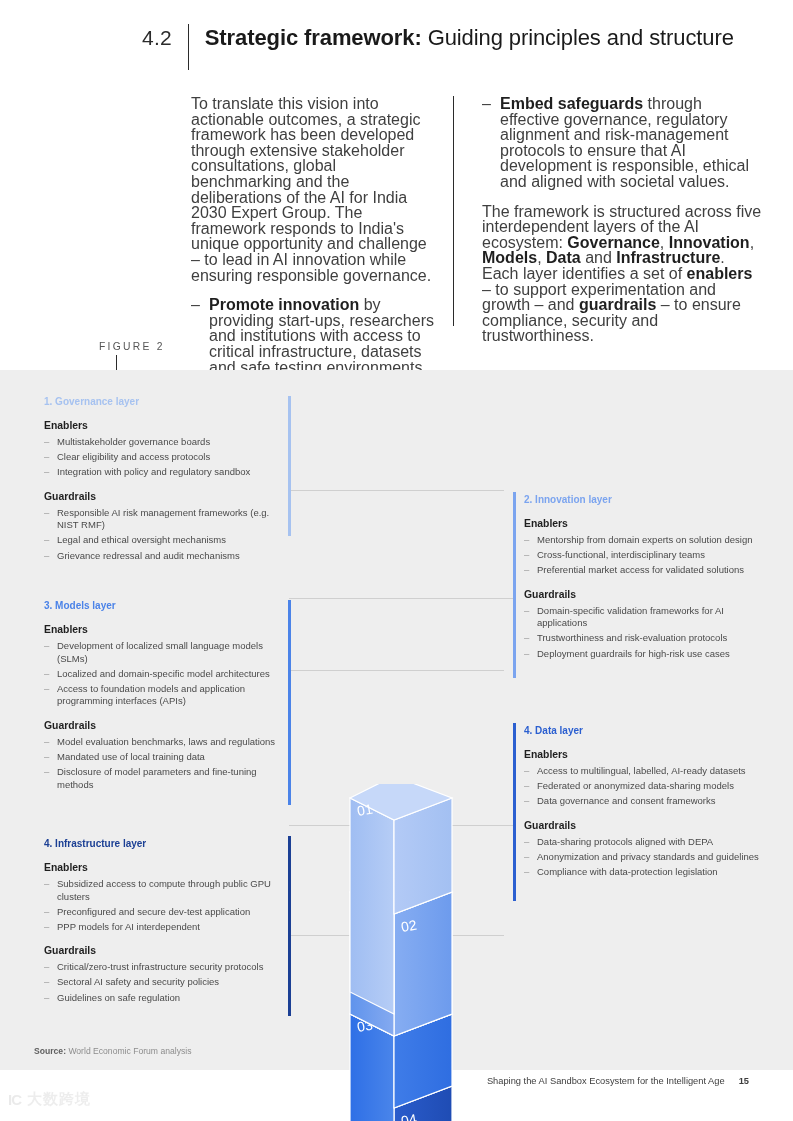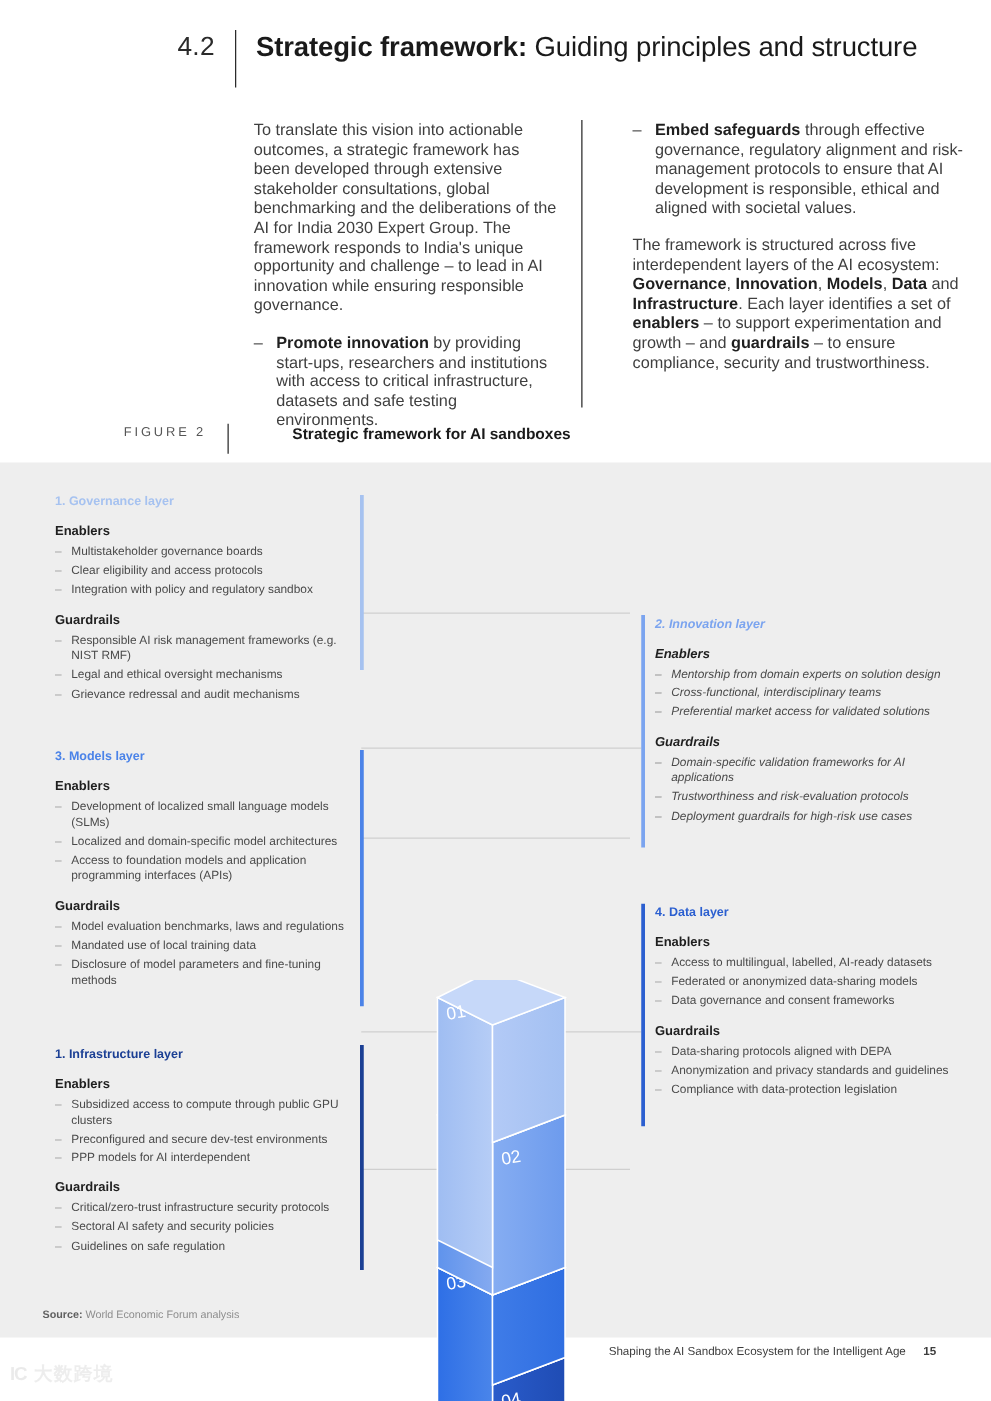--- a/index.html
+++ b/index.html
@@ -20,30 +20,30 @@
   .hdr-title { font-size: 22px; line-height: 28px; color: #1a1a1a; letter-spacing: -.1px; white-space: nowrap; }
   .hdr-title b { font-weight: 700; }
   .hdr-title span { font-weight: 400; }
 
   
   .intro { position: absolute; left: 0; top: 96px; width: 793px; }
   .intro-cols { display: flex; padding-left: 191px; }
   .col-l { width: 262px; padding-right: 18px; }
   .col-sep { width: 1px; background: #2b2b2b; height: 230px; margin-right: 28px; }
   .col-r { width: 280px; }
-  .bodytext { font-size: 13px; line-height: 15.6px; color: #3f3f3f; margin-left: 12px; }
+  .bodytext { font-size: 16px; line-height: 15.6px; color: #3f3f3f; }
   .bodytext p { margin-bottom: 14px; }
   .bodytext p:last-child { margin-bottom: 0; }
   .bodytext b { font-weight: 700; color: #1f1f1f; }
   .dashitem { display: flex; margin-bottom: 14px; }
   .dashitem .dash { width: 18px; flex: 0 0 18px; color: #3f3f3f; }
   .dashitem .dtxt { flex: 1; }
 
   
-  .figcap { position: absolute; left: 0; top: 339px; width: 732px; display: flex; align-items: flex-start; padding-left: 99px; }
+  .figcap { position: absolute; left: 0; top: 339px; width: 732px; display: flex; align-items: flex-start; padding-left: 99px; flex-direction: column; }
   .figcap-label { font-size: 10.3px; letter-spacing: 2.3px; color: #555; line-height: 16px; }
   .figcap-rule { width: 1px; background: #2b2b2b; height: 24px; margin: 0 15px 0 17px; }
   .figcap-title { font-size: 12.4px; font-weight: 700; color: #1a1a1a; line-height: 16px; margin-left: 36px; }
 
   
   .figure { position: absolute; left: 0; top: 370px; width: 793px; height: 700px; background: #eeeeee; }
 
   .block { position: absolute; }
   .block-title { font-size: 10px; font-weight: 700; line-height: 15px; margin-bottom: 11px; }
   .sub { font-size: 10.4px; font-weight: 700; color: #1f1f1f; margin-bottom: 5px; }
@@ -194,30 +194,30 @@
             <span class="bt">Mandated use of local training data</span>
           </li>
         <li>
             <span class="bd">–</span>
             <span class="bt">Disclosure of model parameters and fine-tuning methods</span>
           </li>
       </ul>
     </div>
 
     <div class="block" style="left:44px; top:466px; width:238px;">
-      <div class="block-title" style="color:#1b3f94;">1. Infrastructure layer</div>
+      <div class="block-title" style="color:#1b3f94;">4. Infrastructure layer</div>
       <div class="sub">Enablers</div>
       <ul class="blist">
         <li>
             <span class="bd">–</span>
             <span class="bt">Subsidized access to compute through public GPU clusters</span>
           </li>
         <li>
             <span class="bd">–</span>
-            <span class="bt">Preconfigured and secure dev-test environments</span>
+            <span class="bt">Preconfigured and secure dev-test application</span>
           </li>
         <li>
             <span class="bd">–</span>
             <span class="bt">PPP models for AI interdependent</span>
           </li>
       </ul>
       <div class="sub second">Guardrails</div>
       <ul class="blist">
         <li>
             <span class="bd">–</span>
@@ -227,21 +227,21 @@
             <span class="bd">–</span>
             <span class="bt">Sectoral AI safety and security policies</span>
           </li>
         <li>
             <span class="bd">–</span>
             <span class="bt">Guidelines on safe regulation</span>
           </li>
       </ul>
     </div>
 
-    <div class="block" style="left:524px; top:122px; width:238px;font-style:italic;">
+    <div class="block" style="left:524px; top:122px; width:238px;">
       <div class="block-title" style="color:#7ba4ef;">2. Innovation layer</div>
       <div class="sub">Enablers</div>
       <ul class="blist">
         <li>
             <span class="bd">–</span>
             <span class="bt">Mentorship from domain experts on solution design</span>
           </li>
         <li>
             <span class="bd">–</span>
             <span class="bt">Cross-functional, interdisciplinary teams</span>

